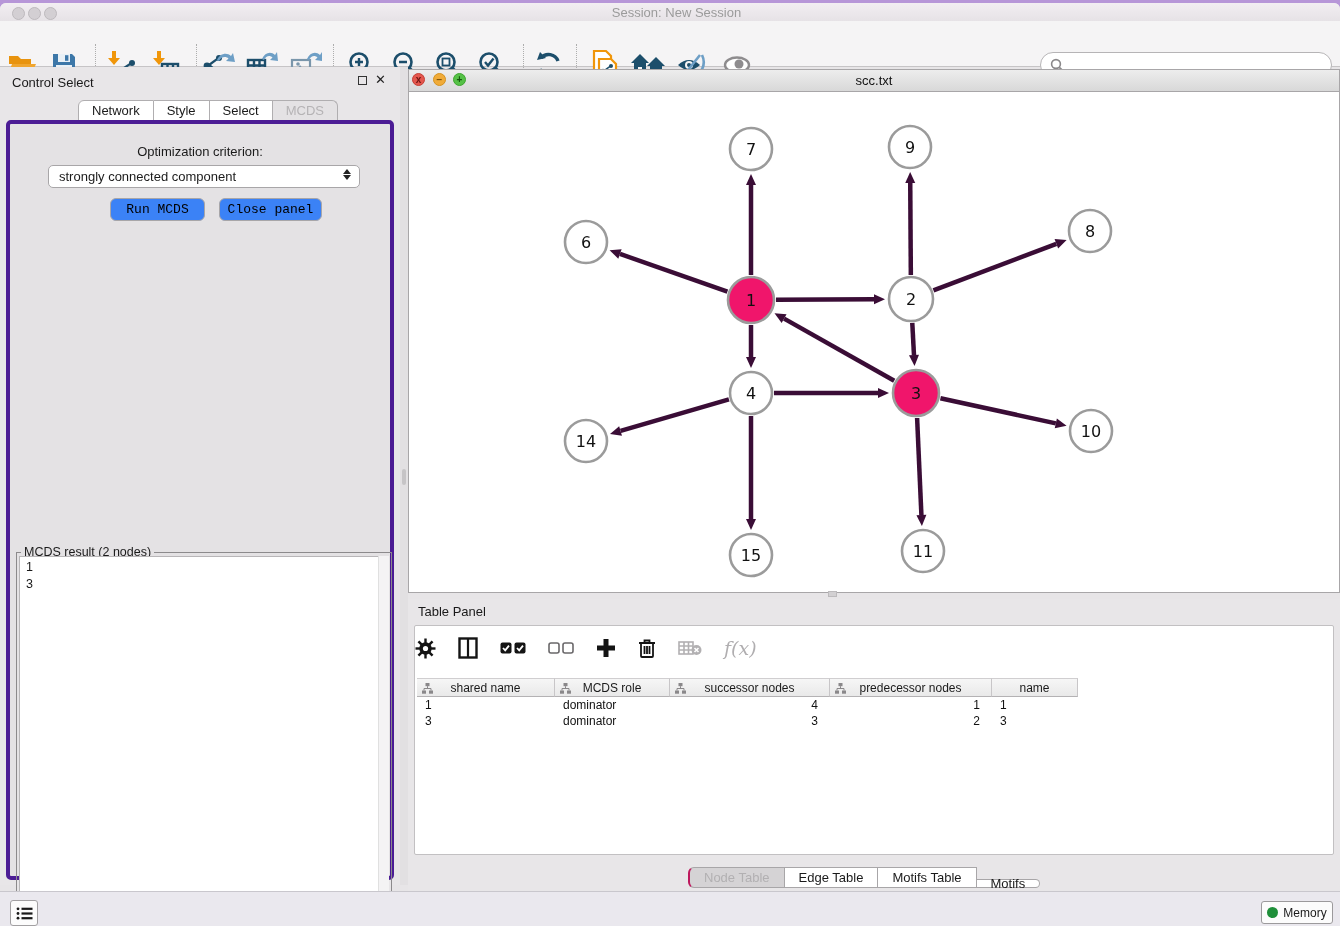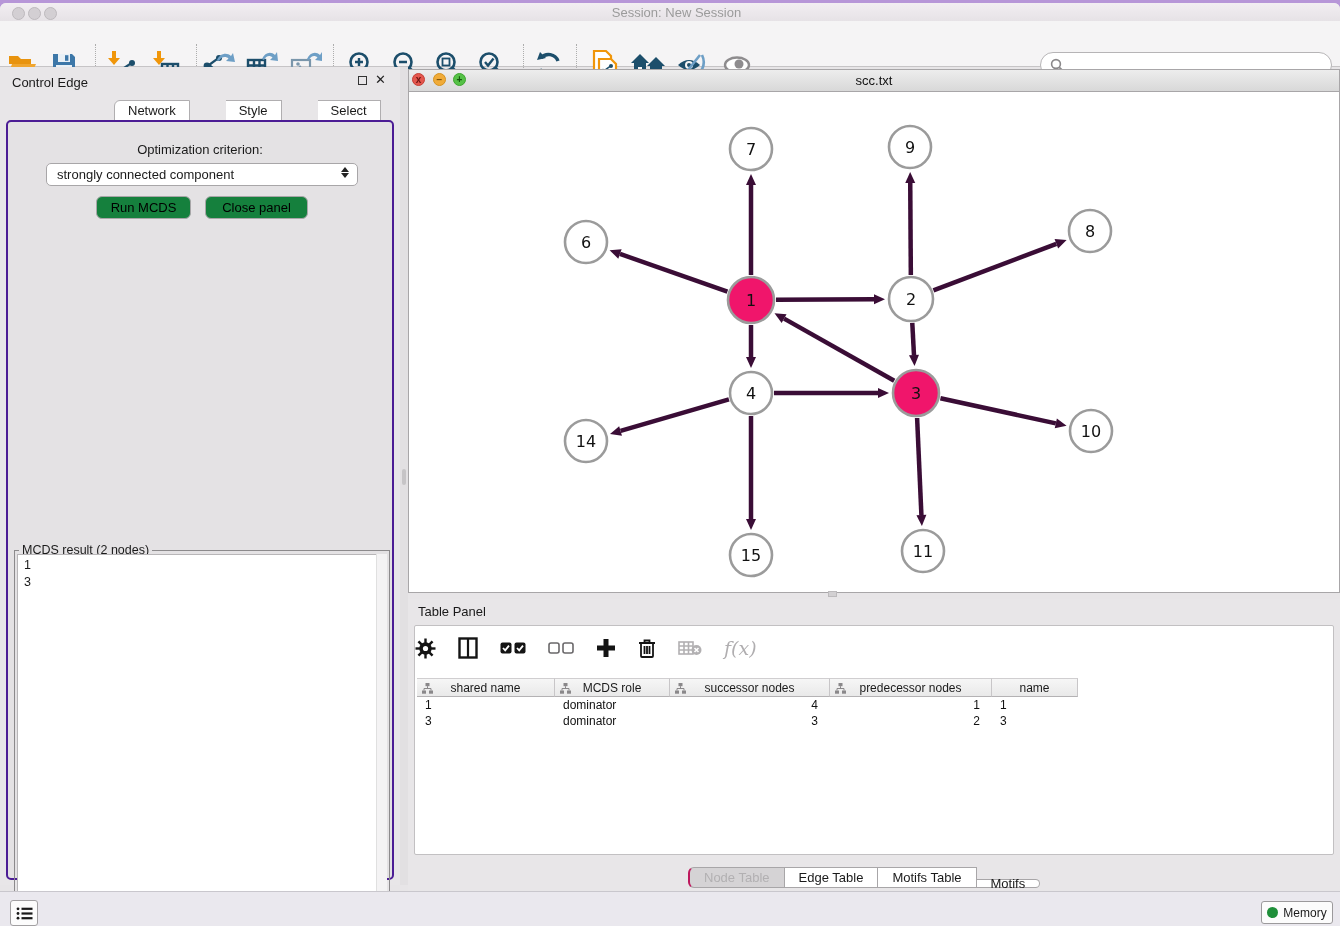--- a/index.html
+++ b/index.html
@@ -19,32 +19,32 @@
   #search-box { position:absolute; left:1040px; top:31px; width:292px; height:26px; background:#fff; border:1px solid #b6b4b6; border-radius:13px; display:flex; align-items:center; padding-left:9px; }
   #search-box input { border:none; outline:none; flex:1; font-size:13px; background:transparent; font-family:inherit; }
 
   
   #control-panel { position:absolute; left:0; top:64px; width:400px; height:818px; background:#e8e6e8; }
   #cp-header { position:absolute; left:12px; top:8px; font-size:13px; color:#1a1a1a; }
   .panel-btns { position:absolute; top:8px; display:flex; gap:8px; align-items:center; }
   .float-ic { width:9px; height:9px; border:1.6px solid #333; display:inline-block; }
   .close-ic { font-size:13px; font-weight:bold; color:#222; line-height:10px; }
   #cp-tabs { position:absolute; left:78px; top:33px; display:flex; height:21px; }
-  .cp-tab { border:1px solid #b0aeb0; border-left:none; background:#fff; padding:0 13px; font-size:13px; display:flex; align-items:center; cursor:pointer;margin-left:36px; }
+  .cp-tab { border:1px solid #b0aeb0; border-left:none; background:#fff; padding:0 13px; font-size:13px; display:flex; align-items:center; cursor:pointer; }
   .cp-tab:first-child { border-left:1px solid #b0aeb0; border-top-left-radius:6px; }
   .cp-tab:last-child { border-top-right-radius:6px; }
   .cp-tab.active { background:#e4e2e4; color:#b5b3b5; border-bottom:1px solid #e4e2e4; }
-  #cp-body { position:absolute; left:6px; top:53px; width:388px; height:760px; background:#e4e2e4; border:2px solid #4c1d95; border-radius:5px; }
+  #cp-body { position:absolute; left:6px; top:53px; width:388px; height:760px; background:#e4e2e4; border:4px solid #4c1d95; border-radius:5px; }
   #opt-label { position:absolute; left:0; top:20px; width:100%; text-align:center; font-size:13px; }
   #opt-select { position:absolute; left:38px; top:41px; width:312px; height:23px; background:#fff; border:1px solid #a8a6a8; border-radius:5px; display:flex; align-items:center; padding:0 24px 0 10px; font-size:13px; cursor:pointer; }
   #opt-chevrons { position:absolute; right:8px; top:3px; display:flex; flex-direction:column; align-items:center; gap:1px; }
   #opt-chevrons i { width:0; height:0; border-left:4px solid transparent; border-right:4px solid transparent; }
   #opt-chevrons i.up { border-bottom:5px solid #222; }
   #opt-chevrons i.dn { border-top:5px solid #222; }
-  .cp-btn { position:absolute; top:74px; height:23px; background:#15803d; border:1px solid #a8a6a8; border-radius:6px; font-size:13px; font-family:Liberation Sans, sans-serif; cursor:pointer; }
+  .cp-btn { position:absolute; top:74px; height:23px; background:#3b82f6; border:1px solid #a8a6a8; border-radius:6px; font-size:13px; font-family:Liberation Mono, monospace; cursor:pointer;margin-left:12px; }
   #mcds-fieldset { position:absolute; left:6px; top:428px; width:376px; height:380px; border:1px solid #8c8a8c; }
   #mcds-legend { position:absolute; left:4px; top:-8px; background:#e4e2e4; padding:0 3px; font-size:12.5px; }
   #mcds-text { position:absolute; left:2px; top:3px; right:2px; bottom:2px; background:#fff; border:1px solid #b8b6b8; font-size:12.5px; line-height:17px; padding:2px 6px; overflow:hidden; }
   #mcds-scroll { position:absolute; right:2px; top:3px; width:11px; bottom:2px; background:#f4f3f4; border-left:1px solid #e0e0e0; }
 
   
   #v-splitter { position:absolute; left:400px; top:64px; width:8px; height:818px; background:#e2e0e2; }
   #v-handle { position:absolute; left:2px; top:402px; width:4px; height:16px; background:#c6c4c6; border-radius:2px; }
   #h-handle { position:absolute; left:828px; top:588px; width:9px; height:6px; background:#d2d0d2; border:1px solid #bcbabc; }
 
@@ -259,21 +259,21 @@
     <div id="search-box">
       <svg width="15" height="15" viewBox="0 0 15 15">
           <circle cx="6" cy="6" r="4.4" fill="none" stroke="#8a888a" stroke-width="1.6"></circle>
           <line x1="9.3" y1="9.3" x2="13.5" y2="13.5" stroke="#8a888a" stroke-width="1.8"></line>
         </svg>
       <input type="text" placeholder="" style="">
     </div>
   </div>
 
   <div id="control-panel">
-    <div id="cp-header">Control Edge</div>
+    <div id="cp-header">Control Select</div>
     <div class="panel-btns" style="left:358px">
       <span class="float-ic"></span>
       <span class="close-ic">✕</span>
     </div>
     <div id="cp-tabs">
         <div class="cp-tab">Network</div>
         <div class="cp-tab">Style</div>
         <div class="cp-tab">Select</div>
         <div class="cp-tab active">MCDS</div>
       </div>

